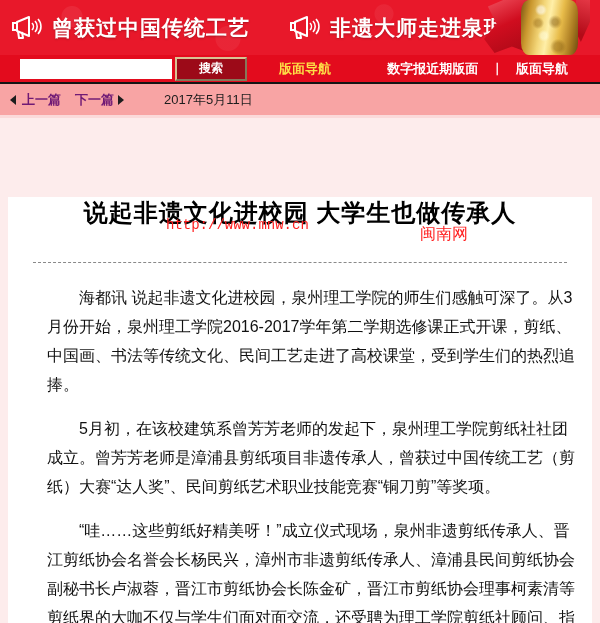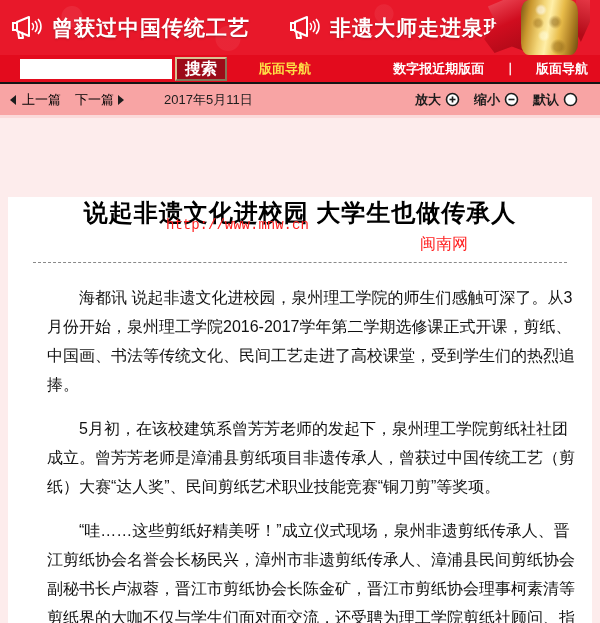--- a/index.html
+++ b/index.html
@@ -46,55 +46,55 @@
   
   .search-row {
     height:29px; background:#e30b1d; border-bottom:2px solid #141414;
     display:flex; align-items:center; position:relative;
   }
   .search-input {
     width:152px; height:20px; margin-left:20px; border:1px solid #ffffff;
     background:#fff; outline:none; font-size:12px; padding:0 4px;
   }
   .search-button {
-    margin-left:3px; height:24px; padding:0 8px; cursor:pointer;
-    background:#9c0a18; color:#fff; font-size:16px; font-weight:bold;
+    margin-left:3px; height:24px; padding:0 22px; cursor:pointer;
+    background:#9c0a18; color:#fff; font-size:12px; font-weight:bold;
     border:2px outset #d9c394; line-height:15px;
   }
   .page-nav-link { margin-left:32px; color:#fde047; font-size:13px; font-weight:bold; text-decoration:none; }
   .search-spacer { flex:1; }
-  .right-links { display:flex; align-items:center; gap:20px; margin-right:12px; }
+  .right-links { display:flex; align-items:center; gap:13px; margin-right:32px; }
   .right-links a { color:#fff; font-size:13px; font-weight:bold; text-decoration:none; }
   .right-links .sep { color:#fff; font-size:12px; font-weight:bold; }
 
   
   .toolbar {
     height:34px; background:#f8a4a4; display:flex; align-items:center;
     font-size:13px; color:#1d1d1d; border-bottom:3px solid #fbdada;
   }
   .tri { display:inline-block; width:0; height:0; }
   .tri-left  { border-top:5px solid transparent; border-bottom:5px solid transparent; border-right:6px solid #1d1d1d; margin:0 4px 0 10px; }
   .tri-right { border-top:5px solid transparent; border-bottom:5px solid transparent; border-left:6px solid #1d1d1d; margin:0 0 0 4px; }
-  .toolbar a { color:#000000; text-decoration:none; font-weight:normal;text-align:center; }
+  .toolbar a { color:#701a75; text-decoration:none; font-weight:bold;text-align:center; }
   .tb-prev { margin-left:2px; }
   .tb-next { margin-left:14px; }
   .tb-date { margin-left:40px; font-weight:normal; }
   .tb-spacer { flex:1; }
   .zoom-group { display:flex; align-items:center; gap:4px; margin-right:22px; font-weight:bold; }
   .zoom-group .zlabel { margin-left:10px; }
   .zoom-icon { display:block; }
 
   
   .content { height:604px; padding:15px 8px 0 8px; background:#fdecec;border-radius:11px; }
   .article-box { position:relative; background:#ffffff; height:490px; padding:0 17px; }
   .watermark-url {
     position:absolute; top:20px; left:158px; color:#ff1f1f;
     font-family:"Liberation Mono","DejaVu Sans Mono",monospace; font-size:14px;
   }
-  .watermark-site { position:absolute; top:37px; left:412px; color:#ff1f1f; font-size:16px;text-align:right; }
+  .watermark-site { position:absolute; top:27px; left:412px; color:#ff1f1f; font-size:16px;text-align:right; }
   .article-title {
     margin-top:64px; text-align:center; font-size:24px; font-weight:bold; color:#000;
     letter-spacing:1px;
   }
   .divider { border:none; border-top:1px dashed #8a8a8a; margin:33px 8px 0 8px; }
   .byline { margin-top:26px; font-size:15px; color:#151515; text-indent:2em; }
   .article-body p {
     font-size:16px; line-height:29px; color:#111; text-indent:2em; margin-top:15px;margin-left:22px;
   }
   .article-body p:first-child { margin-top:20px; }
@@ -144,37 +144,20 @@
     </div>
   </div>
 
   <div class="toolbar">
     <span class="tri tri-left"></span>
     <a href="#" class="tb-prev">上一篇</a>
     <a href="#" class="tb-next">下一篇</a>
     <span class="tri tri-right"></span>
     <span class="tb-date">2017年5月11日</span>
     <div class="tb-spacer"></div>
-    <div class="zoom-group">
-      <span class="zlabel">放大</span>
-      <svg class="zoom-icon" width="15" height="15" viewBox="0 0 15 15">
-        <circle cx="7.5" cy="7.5" r="6" fill="#fff" stroke="#1d1d1d" stroke-width="1.6"></circle>
-        <line x1="4.5" y1="7.5" x2="10.5" y2="7.5" stroke="#1d1d1d" stroke-width="1.6"></line>
-        <line x1="7.5" y1="4.5" x2="7.5" y2="10.5" stroke="#1d1d1d" stroke-width="1.6"></line>
-      </svg>
-      <span class="zlabel">缩小</span>
-      <svg class="zoom-icon" width="15" height="15" viewBox="0 0 15 15">
-        <circle cx="7.5" cy="7.5" r="6" fill="#fff" stroke="#1d1d1d" stroke-width="1.6"></circle>
-        <line x1="4.5" y1="7.5" x2="10.5" y2="7.5" stroke="#1d1d1d" stroke-width="1.6"></line>
-      </svg>
-      <span class="zlabel">默认</span>
-      <svg class="zoom-icon" width="15" height="15" viewBox="0 0 15 15">
-        <circle cx="7.5" cy="7.5" r="6" fill="#fff" stroke="#1d1d1d" stroke-width="1.6"></circle>
-      </svg>
-    </div>
   </div>
 
   <div class="content">
     <div class="article-box">
       <span class="watermark-url">http://www.mnw.cn</span>
       <span class="watermark-site">闽南网</span>
 
       <h1 class="article-title">说起非遗文化进校园 大学生也做传承人</h1>
 
       <hr class="divider">

